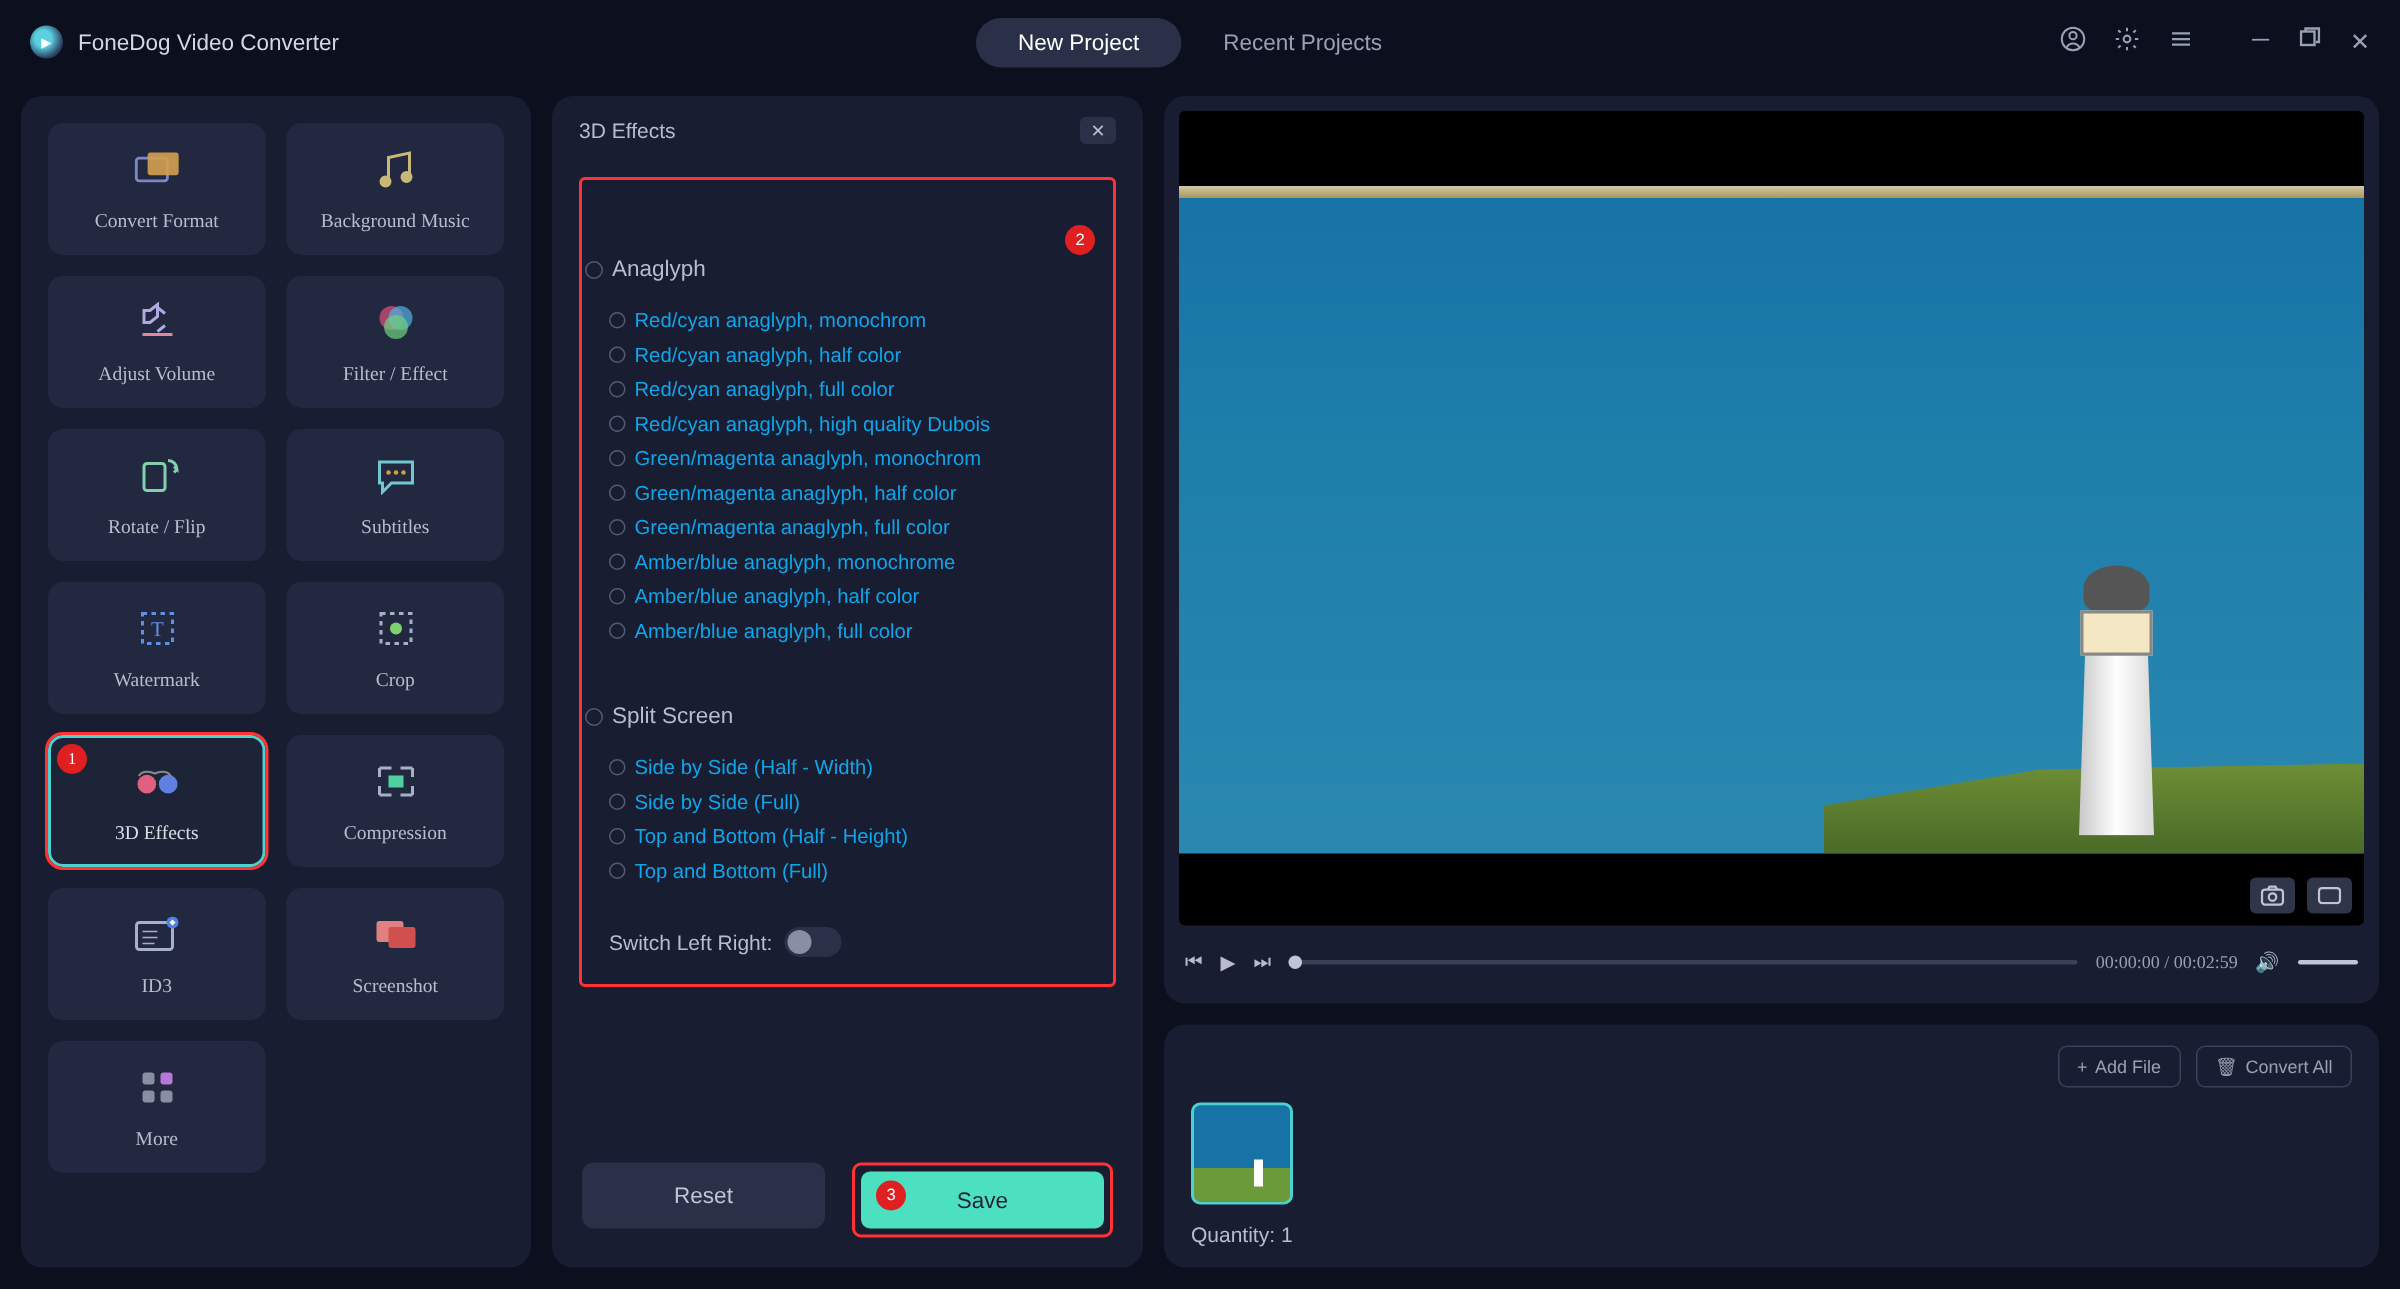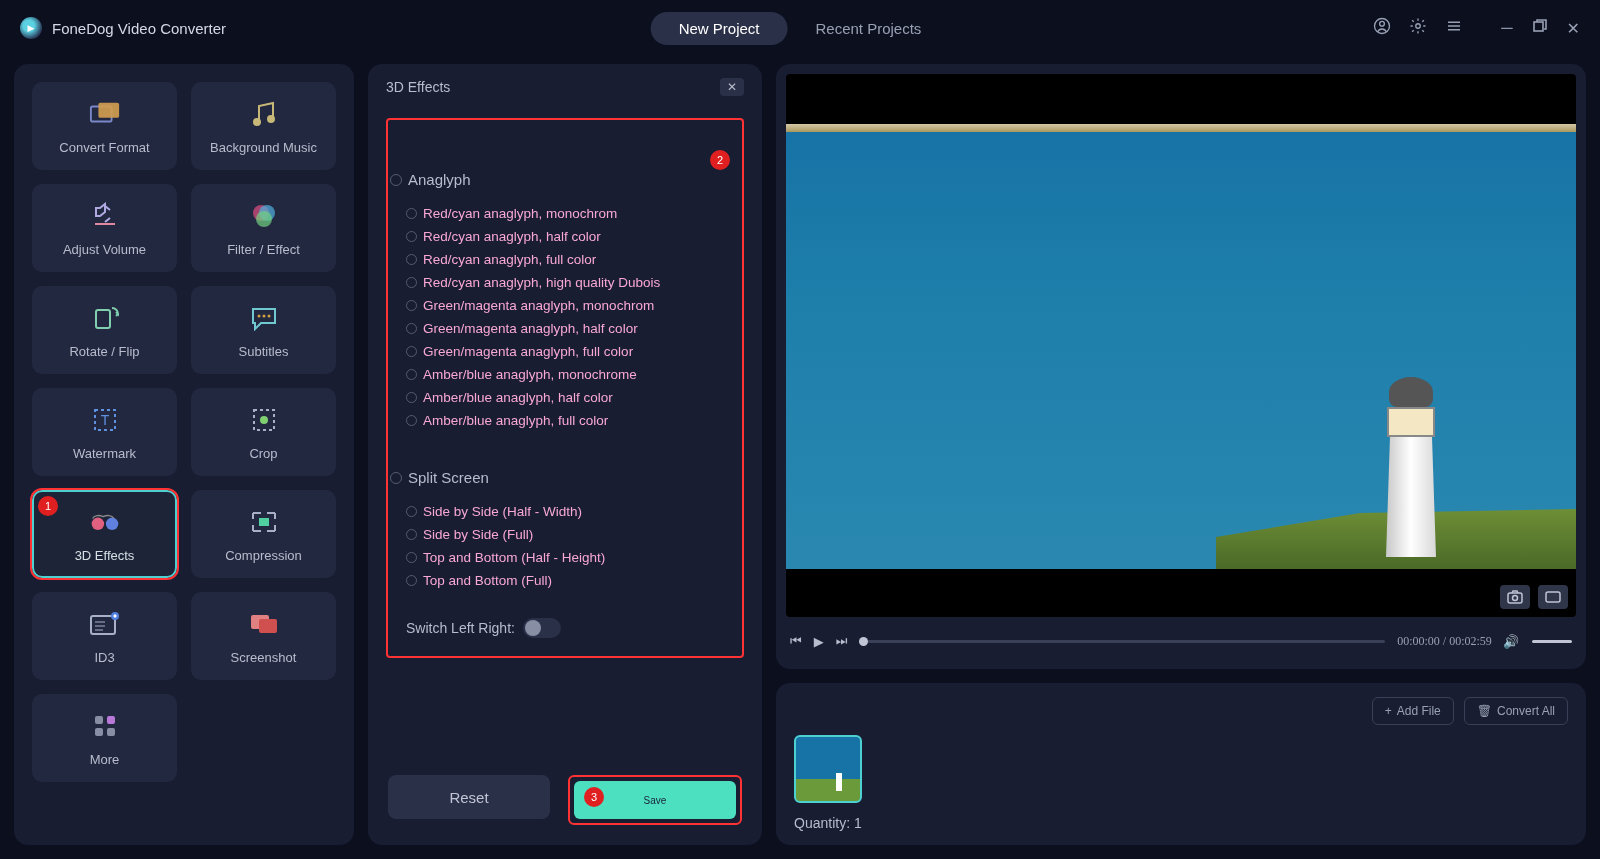--- a/index.html
+++ b/index.html
@@ -43,20 +43,21 @@
   display: flex;
   height: calc(100% - 56px);
   padding: 8px 14px 14px 14px;
   gap: 14px;
 }
 .sidebar {
   width: 340px;
   background: #181d32;
   border-radius: 14px;
   padding: 18px;
+  font-family: Liberation Serif, serif;
 }
 .grid { display: grid; grid-template-columns: 1fr 1fr; gap: 14px; }
 .tool-card {
   background: #222840;
   border-radius: 10px;
   height: 88px;
   display: flex; flex-direction: column;
   align-items: center; justify-content: center;
   gap: 10px;
   cursor: pointer;
@@ -95,21 +96,21 @@
 .section-title {
   font-size: 15px; color: #b8bccc; margin-bottom: 14px;
   display: flex; align-items: center; margin-top: 37px;
 }
 .section-title::before {
   content: ""; width: 10px; height: 10px; border: 1.5px solid #555b70;
   border-radius: 50%; margin-left: -16px; margin-right: 6px;
 }
 .option-list { padding-left: 14px; margin-bottom: 26px; }
 .option {
-  font-size: 13.5px; color: #f9a8d4; padding: 4px 0;
+  font-size: 13.5px; color: #0ea5e9; padding: 4px 0;
   display: flex; align-items: center; cursor: pointer;
 }
 .option::before {
   content: ""; width: 9px; height: 9px; border: 1.5px solid #555b70;
   border-radius: 50%; margin-left: -14px; margin-right: 6px;
 }
 .switch-row { display: flex; align-items: center; gap: 8px; font-size: 14px; color: #b8bccc; margin-top: 6px; }
 .toggle {
   width: 38px; height: 20px; background: #2a3048; border-radius: 20px;
   position: relative; cursor: pointer;
@@ -122,21 +123,21 @@
   display: flex; gap: 18px; padding: 20px;
   position: relative;
 }
 .btn {
   flex: 1; height: 44px; border-radius: 8px; display: flex;
   align-items: center; justify-content: center; font-size: 15px;
   cursor: pointer;
 }
 .btn-reset { background: #2a3048; color: #c0c4d4; }
 .btn-save-wrap { border: 2px solid #ff3333; padding: 4px; border-radius: 6px; flex: 1; position: relative; }
-.btn-save { background: #4de0c0; color: #1a2038; width: 100%; height: 38px; border-radius: 6px; display: flex; align-items: center; justify-content: center; font-size: 10px; cursor: pointer; }
+.btn-save { background: #4de0c0; color: #1a2038; width: 100%; height: 38px; border-radius: 6px; display: flex; align-items: center; justify-content: center; font-size: 15px; cursor: pointer; }
 .right-panel { flex: 1; display: flex; flex-direction: column; gap: 14px; }
 .preview {
   flex: 1; background: #181d32; border-radius: 14px; padding: 10px;
   display: flex; flex-direction: column;
 }
 .video-area {
   flex: 1; background: #000; position: relative; border-radius: 4px;
   overflow: hidden;
 }
 .ocean {

